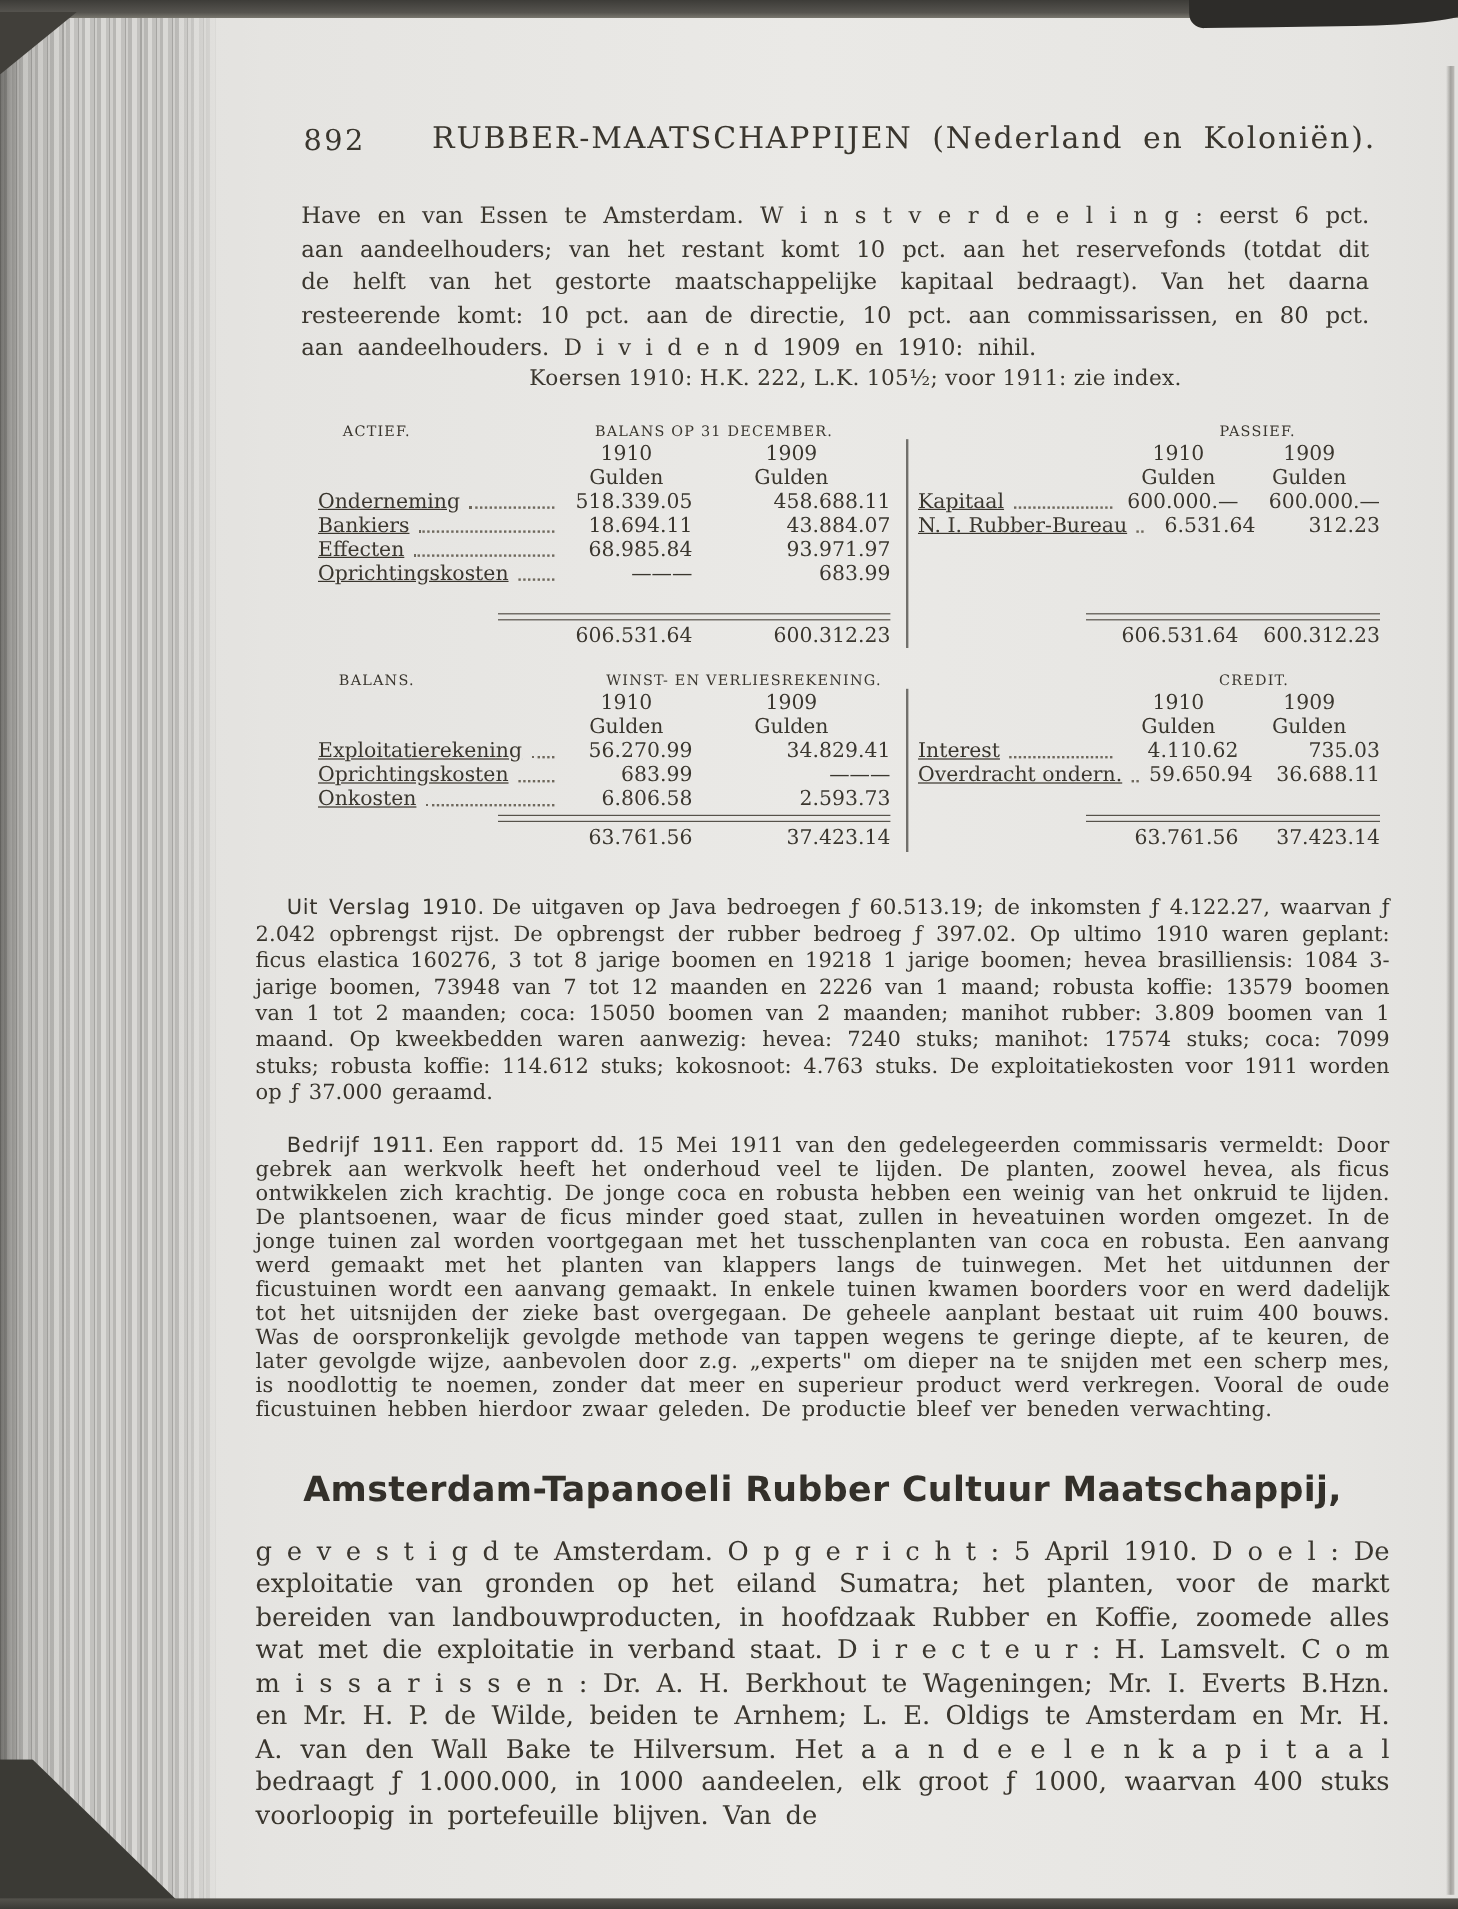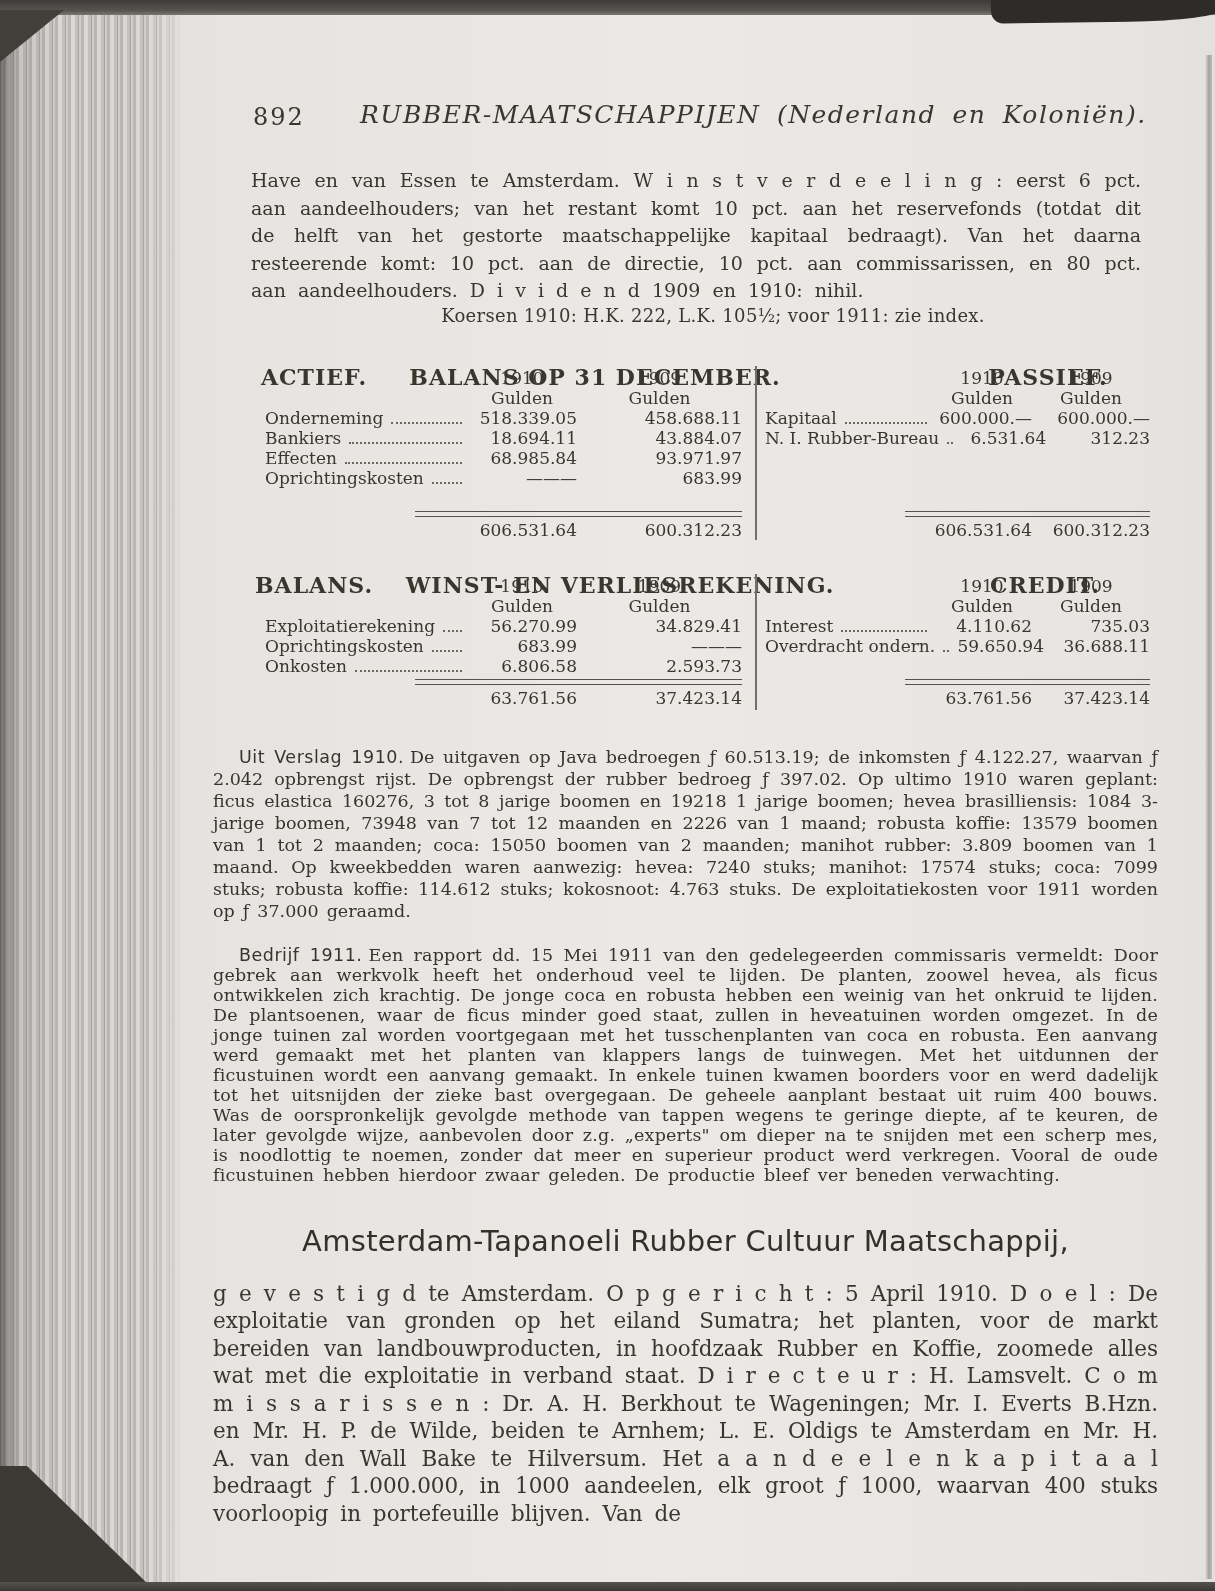--- a/index.html
+++ b/index.html
@@ -14,54 +14,54 @@
   .cornerBL{position:absolute;bottom:5px;left:0;width:150px;height:120px;background:#3b3a35;clip-path:polygon(0 0,18% 0,100% 100%,0 100%);}
   .spine{position:absolute;top:13px;bottom:7px;left:0;width:180px;
          background:repeating-linear-gradient(90deg,#a6a5a2 0 1px,#cfcecb 1px 3px,#b8b7b4 3px 6px,#d9d8d5 6px 10px,#c2c1be 10px 13px);}
   .spineshade{position:absolute;top:13px;bottom:7px;left:0;width:200px;
          background:linear-gradient(90deg,rgba(52,51,47,.6) 0,rgba(52,51,47,.12) 9%,rgba(0,0,0,0) 30%,rgba(230,229,226,0) 72%,#e4e3e0 97%);}
   .rightedge{position:absolute;top:55px;bottom:12px;right:3px;width:7px;
          background:linear-gradient(90deg,rgba(0,0,0,0),#a3a29e 55%,#bdbcb8);}
   
   .hdr{position:absolute;top:100px;left:253px;width:905px;height:34px;}
   .pgnum{position:absolute;left:0;top:3px;font-size:24px;letter-spacing:2px;}
-  .runtitle{position:absolute;left:107px;top:0;font-size:25px;font-style:italic;letter-spacing:1.5px;word-spacing:7px;white-space:nowrap;}
+  .runtitle{position:absolute;left:107px;top:0;font-size:25px;letter-spacing:1.5px;word-spacing:7px;white-space:nowrap;}
   
   .intro{position:absolute;top:148px;left:251px;width:890px;font-size:19px;line-height:27.5px;text-align:justify;word-spacing:6px;}
   .koersen{position:absolute;top:305px;left:268px;width:890px;font-size:18px;text-align:center;letter-spacing:.3px;}
   
   .tbl{position:absolute;left:265px;width:890px;font-size:17px;}
-  .tbl .ttl{position:absolute;top:16px;height:20px;white-space:nowrap;font-size:22px;letter-spacing:1px;transform:translateX(-50%);font-weight:bold;}
+  .tbl .ttl{position:absolute;top:4px;height:20px;white-space:nowrap;font-size:12px;letter-spacing:1px;transform:translateX(-50%);}
   .tbl .body{position:absolute;top:20px;left:0;right:0;}
   .thalf{position:absolute;top:0;}
   .thalf.lft{left:0;width:490px;padding-right:13px;box-sizing:border-box;}
   .thalf.rgt{left:500px;width:390px;padding-right:5px;box-sizing:border-box;}
   .vline{position:absolute;left:490px;top:18px;bottom:0;width:1.5px;background:#71706c;}
   .trow{display:flex;align-items:flex-end;height:20px;white-space:nowrap;}
   .sp{flex:1;}
-  .tlabel{white-space:nowrap;}
+  .tlabel{white-space:nowrap;text-decoration:underline;}
   .tlead{flex:1;border-bottom:2px dotted #6e685c;margin:0 5px 4px 8px;min-width:6px;}
   .tval{text-align:right;}
   .lft .v1{width:110px;} .lft .v2{width:165px;}
   .rgt .v1{width:100px;} .rgt .v2{width:118px;}
   .yrow .tval{text-align:center;}
   .rows{overflow:hidden;}
   .rows.h5{height:100px;} .rows.h3{height:60px;}
   .rulerow{height:12px;display:flex;align-items:center;}
   .rulespan{height:4px;border-top:1.5px solid #56524a;border-bottom:1.5px solid #56524a;}
   .lft .rulespan{margin-left:150px;width:327px;}
   .rgt .rulespan{margin-left:140px;width:245px;}
   
   .smallp{position:absolute;left:213px;width:945px;text-align:justify;color:#38342c;}
   .smallp .lead{font-family:"DejaVu Sans", sans-serif;font-weight:normal;font-size:17.5px;letter-spacing:.5px;margin-right:6px;}
   .uitverslag{top:728px;font-size:17.5px;line-height:22px;text-indent:26px;word-spacing:2.5px;}
   .bedrijf{top:927px;font-size:17.5px;line-height:20px;text-indent:26px;word-spacing:3px;letter-spacing:.2px;}
   
   .cohead{position:absolute;top:1224px;left:213px;width:945px;text-align:center;
-          font-family:"DejaVu Sans", sans-serif;font-weight:normal;font-size:29px;letter-spacing:.3px;color:#33302a;}
+          font-family:"DejaVu Sans", sans-serif;font-weight:bold;font-size:29px;letter-spacing:.3px;color:#33302a;}
   .cotext{position:absolute;top:1258px;left:213px;width:945px;font-size:21.5px;line-height:27.5px;text-align:justify;word-spacing:5px;}
 </style>
 </head>
 <body>
 
 <div class="scan">
   <div class="spine"></div>
   <div class="spineshade"></div>
   <div class="topbar"></div>
   <div class="topblob"></div>

